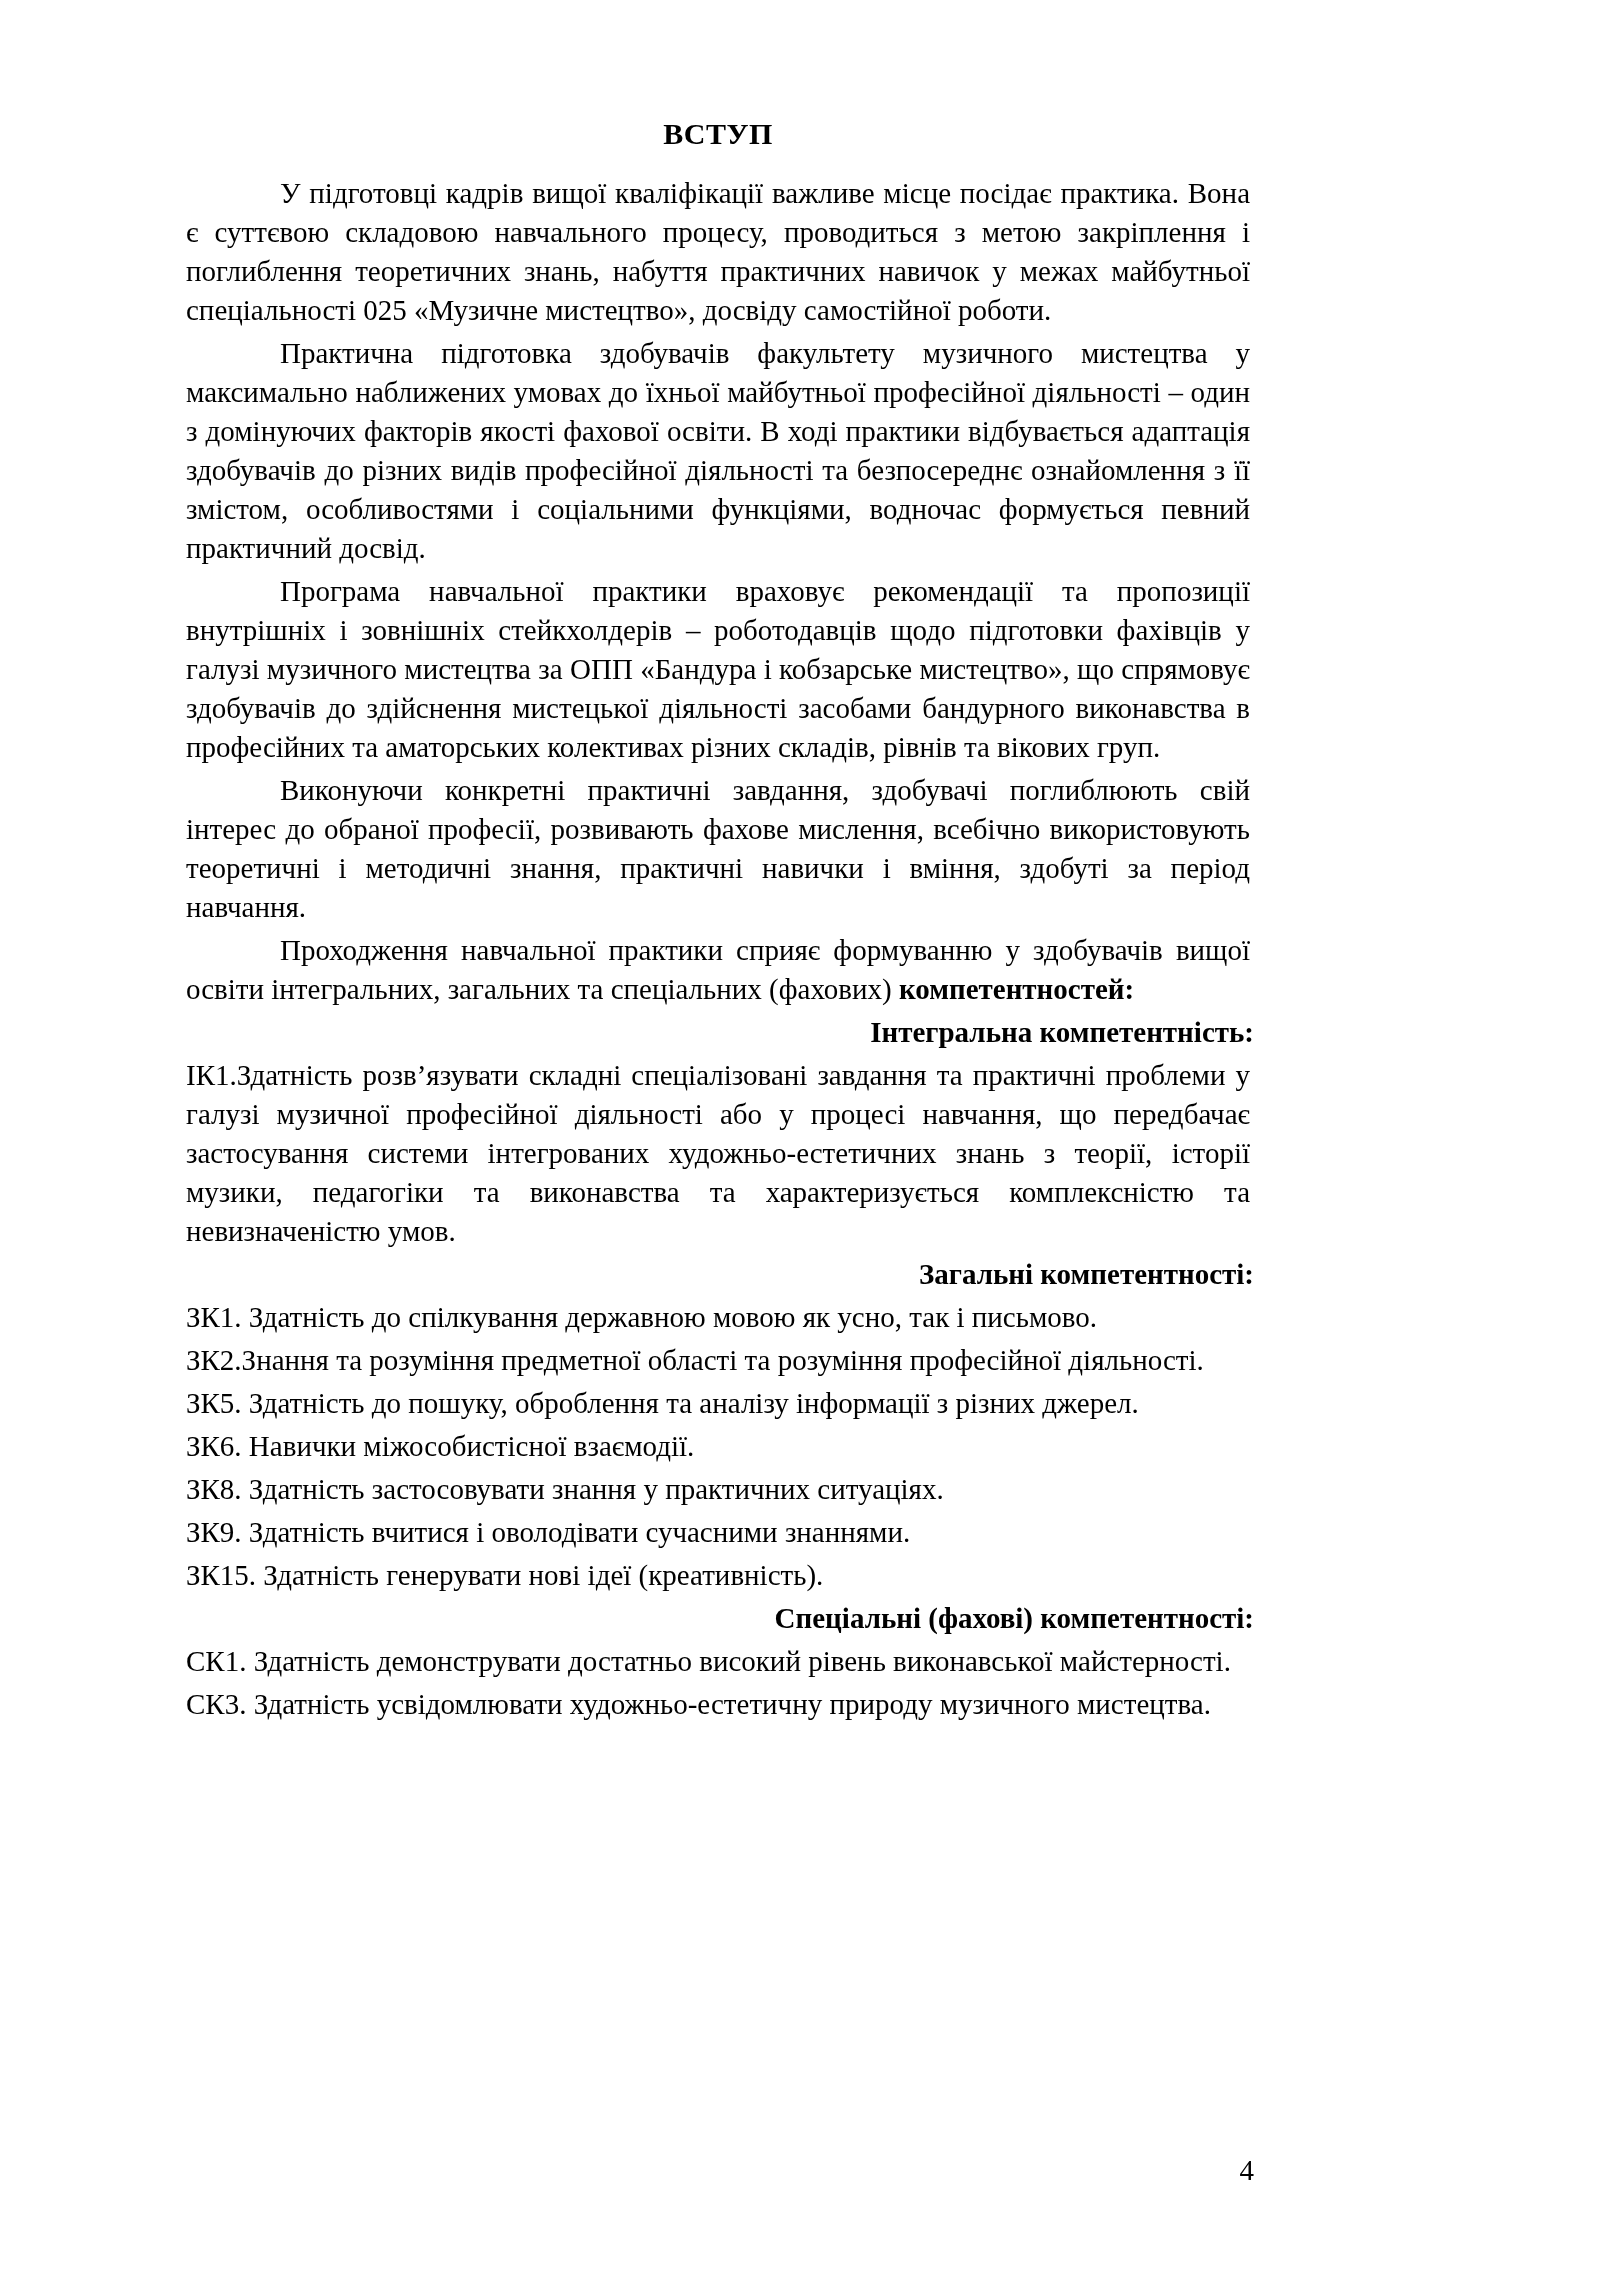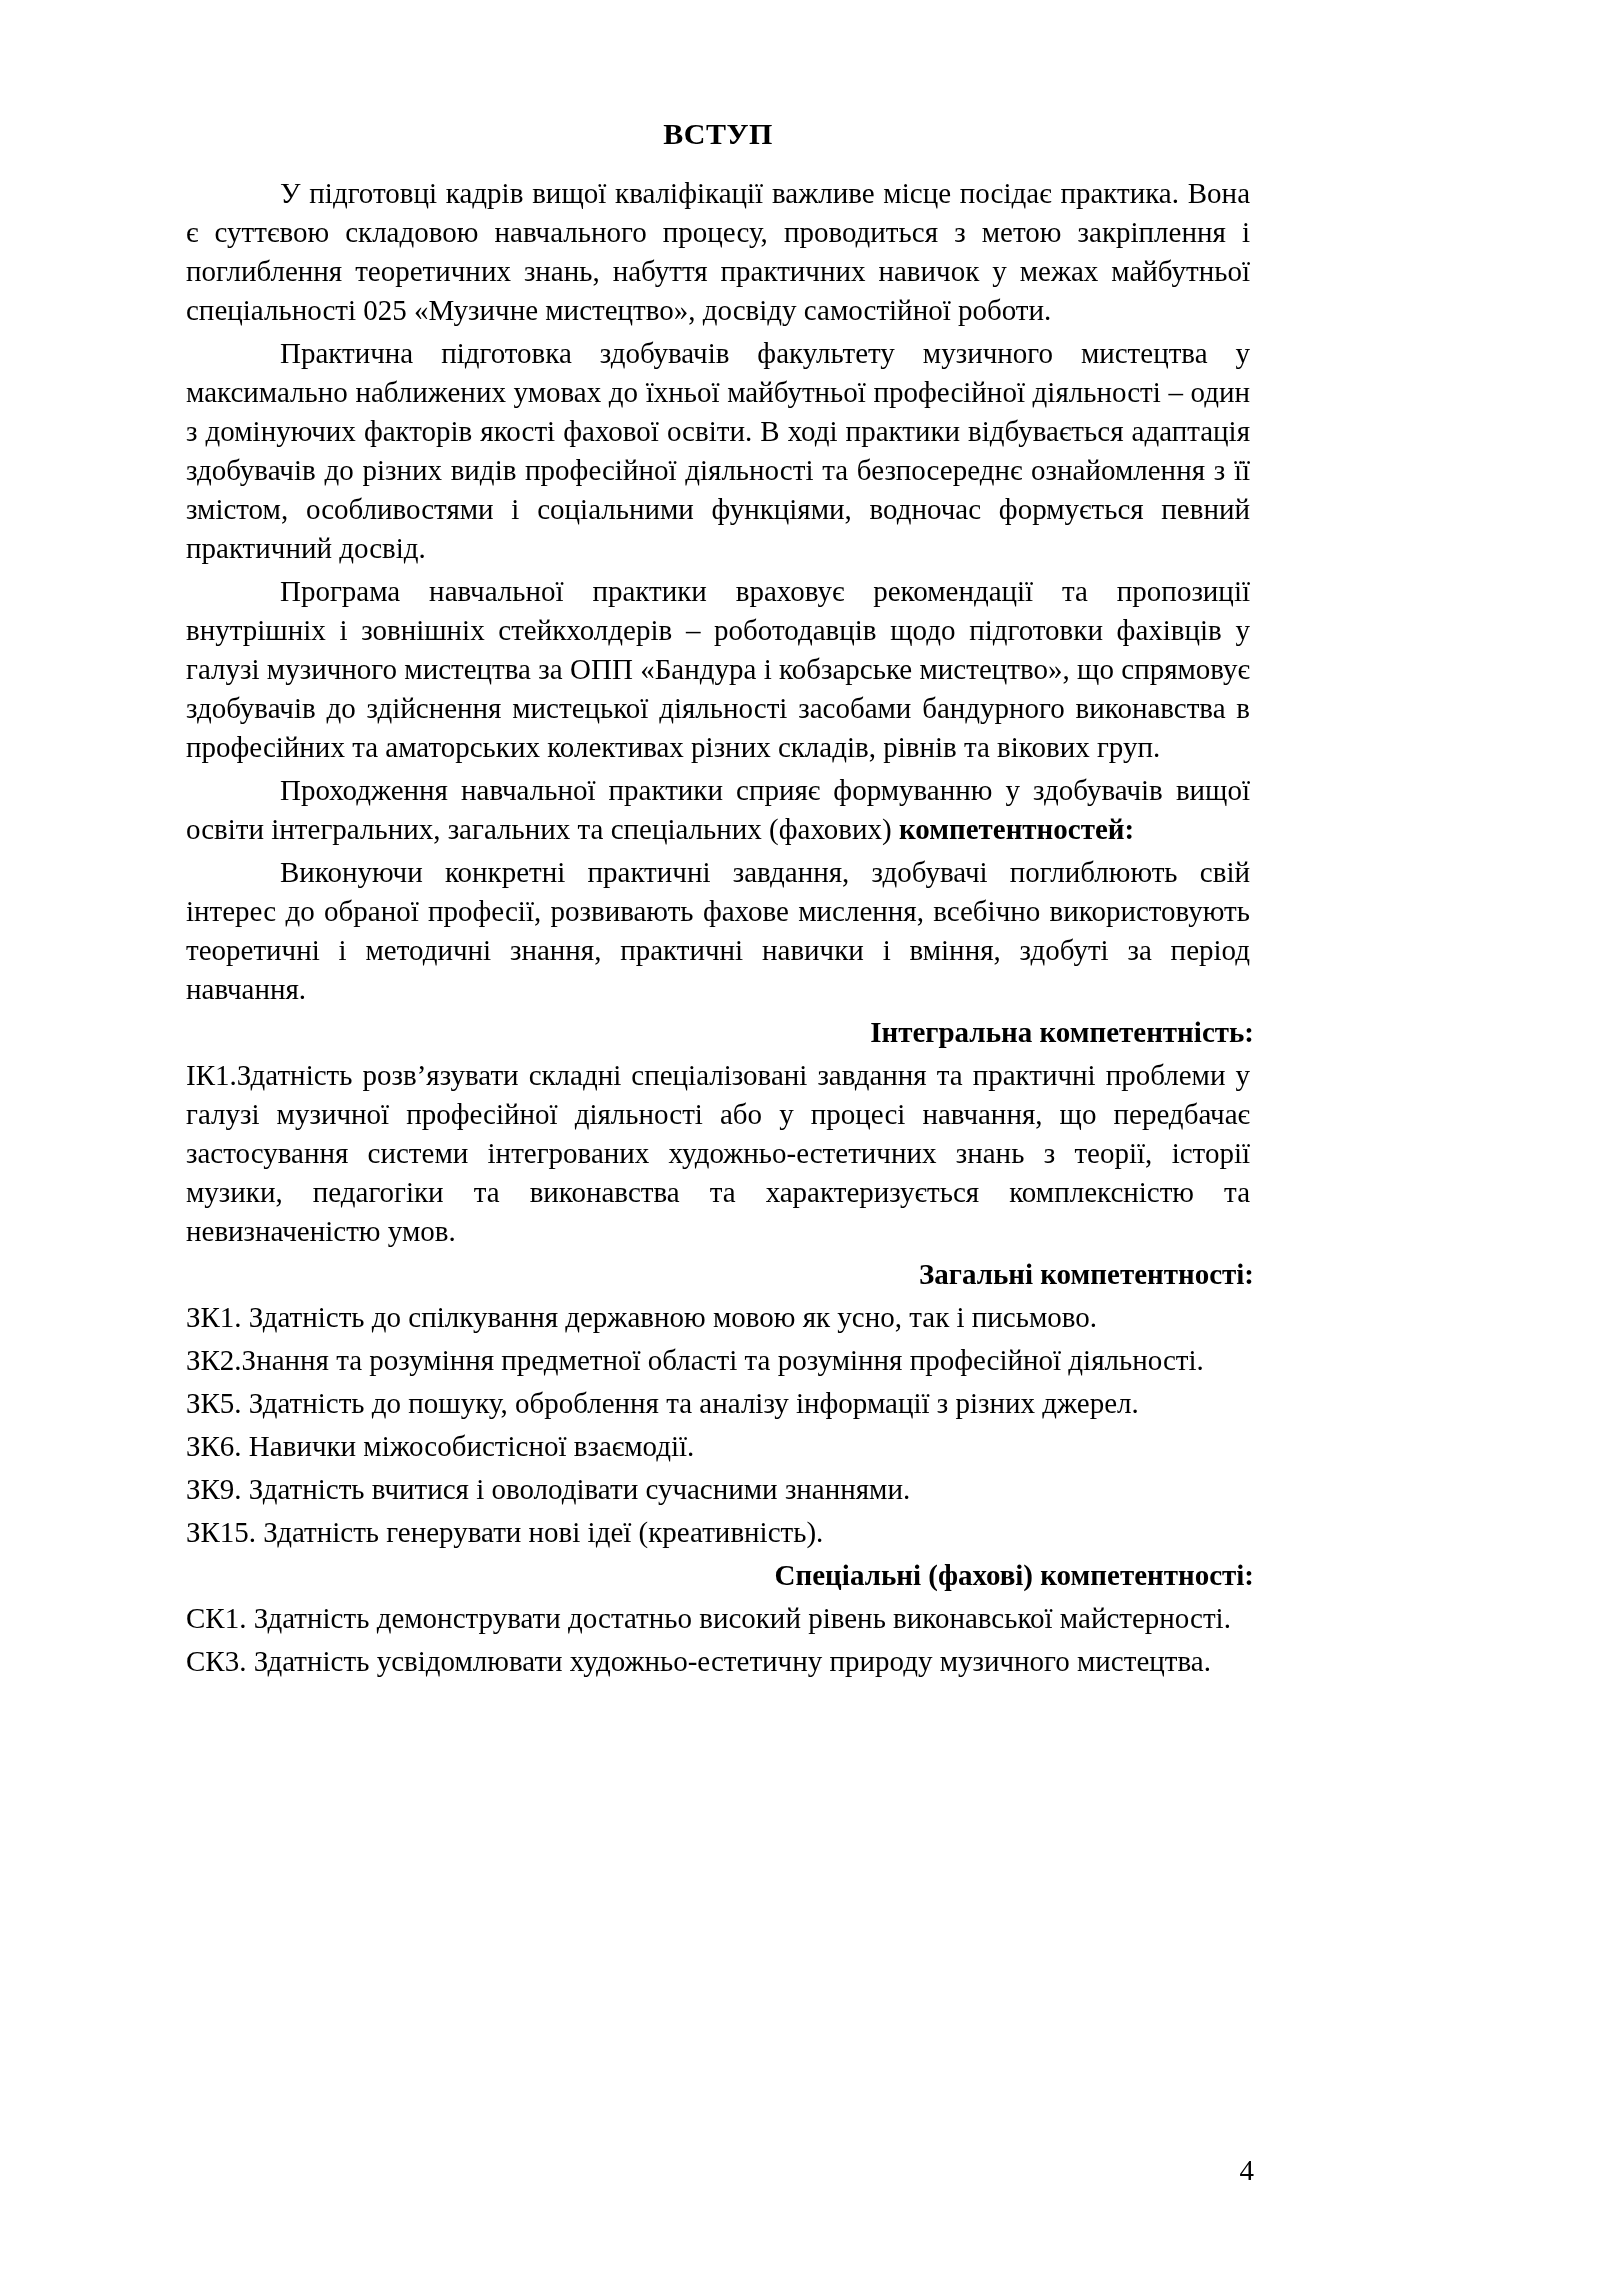--- a/index.html
+++ b/index.html
@@ -58,32 +58,33 @@
 </head>
 <body>
 
 <div class="page">
 
   <h1 class="doc-title">ВСТУП</h1>
 
   <p class="body-par">У підготовці кадрів вищої кваліфікації важливе місце посідає практика. Вона є суттєвою складовою навчального процесу, проводиться з метою закріплення і поглиблення теоретичних знань, набуття практичних навичок у межах майбутньої спеціальності 025 «Музичне мистецтво», досвіду самостійної роботи.</p>
   <p class="body-par">Практична підготовка здобувачів факультету музичного мистецтва у максимально наближених умовах до їхньої майбутньої професійної діяльності – один з домінуючих факторів якості фахової освіти. В ході практики відбувається адаптація здобувачів до різних видів професійної діяльності та безпосереднє ознайомлення з її змістом, особливостями і соціальними функціями, водночас формується певний практичний досвід.</p>
   <p class="body-par">Програма навчальної практики враховує рекомендації та пропозиції внутрішніх і зовнішніх стейкхолдерів – роботодавців щодо підготовки фахівців у галузі музичного мистецтва за ОПП «Бандура і кобзарське мистецтво», що спрямовує здобувачів до здійснення мистецької діяльності засобами бандурного виконавства в професійних та аматорських колективах різних складів, рівнів та вікових груп.</p>
+  <p class="body-par">Виконуючи конкретні практичні завдання, здобувачі поглиблюють свій інтерес до обраної професії, розвивають фахове мислення, всебічно використовують теоретичні і методичні знання, практичні навички і вміння, здобуті за період навчання.</p>
+
   <p class="body-par"><span>Проходження навчальної практики сприяє формуванню у здобувачів вищої освіти інтегральних, загальних та спеціальних (фахових) </span><span class="bold-run">компетентностей:</span></p>
-
-  <p class="body-par">Виконуючи конкретні практичні завдання, здобувачі поглиблюють свій інтерес до обраної професії, розвивають фахове мислення, всебічно використовують теоретичні і методичні знання, практичні навички і вміння, здобуті за період навчання.</p>
 
   <p class="subhead">Інтегральна компетентність:</p>
   <p class="body-par hang">ІК1.Здатність розв’язувати складні спеціалізовані завдання та практичні проблеми у галузі музичної професійної діяльності або у процесі навчання, що передбачає застосування системи інтегрованих художньо-естетичних знань з теорії, історії музики, педагогіки та виконавства та характеризується комплексністю та невизначеністю умов.</p>
 
   <p class="subhead">Загальні компетентності:</p>
   <p class="body-par hang">ЗК1. Здатність до спілкування державною мовою як усно, так і письмово.</p>
   <p class="body-par hang">ЗК2.Знання та розуміння предметної області та розуміння професійної діяльності.</p>
   <p class="body-par hang">ЗК5. Здатність до пошуку, оброблення та аналізу інформації з різних джерел.</p>
   <p class="body-par hang">ЗК6. Навички міжособистісної взаємодії.</p>
+  <p class="body-par hang">ЗК8. Здатність застосовувати знання у практичних ситуаціях.</p>
   <p class="body-par hang">ЗК9. Здатність вчитися і оволодівати сучасними знаннями.</p>
   <p class="body-par hang">ЗК15. Здатність генерувати нові ідеї (креативність).</p>
 
   <p class="subhead">Спеціальні (фахові) компетентності:</p>
   <p class="body-par hang">СК1. Здатність демонструвати достатньо високий рівень виконавської майстерності.</p>
   <p class="body-par hang">СК3. Здатність усвідомлювати художньо-естетичну природу музичного мистецтва.</p>
 
   <div class="page-number">4</div>
 
 </div>

